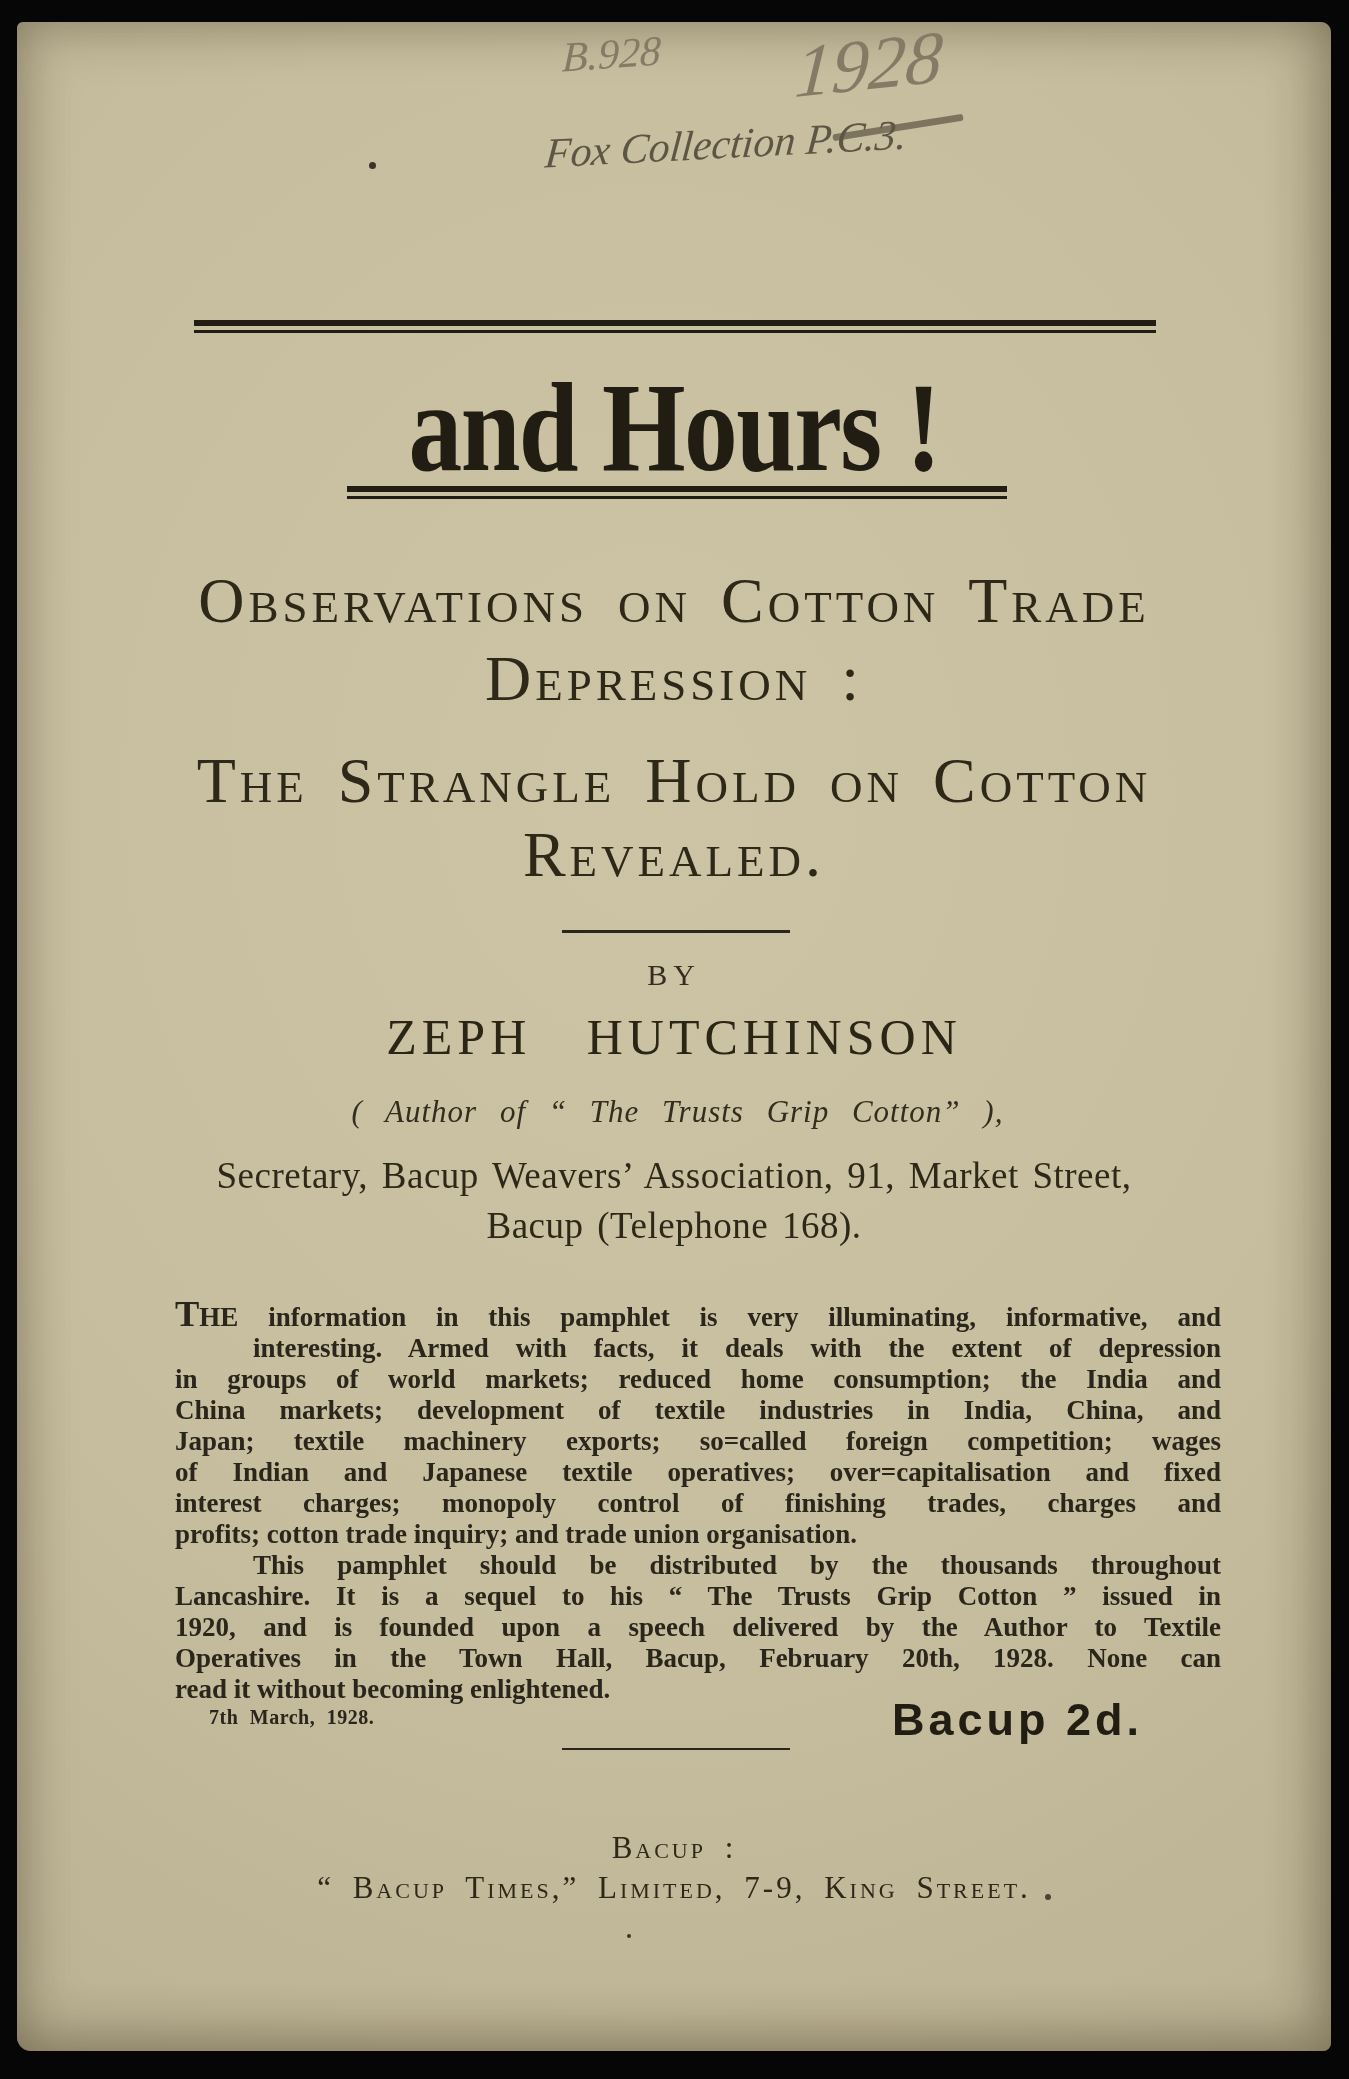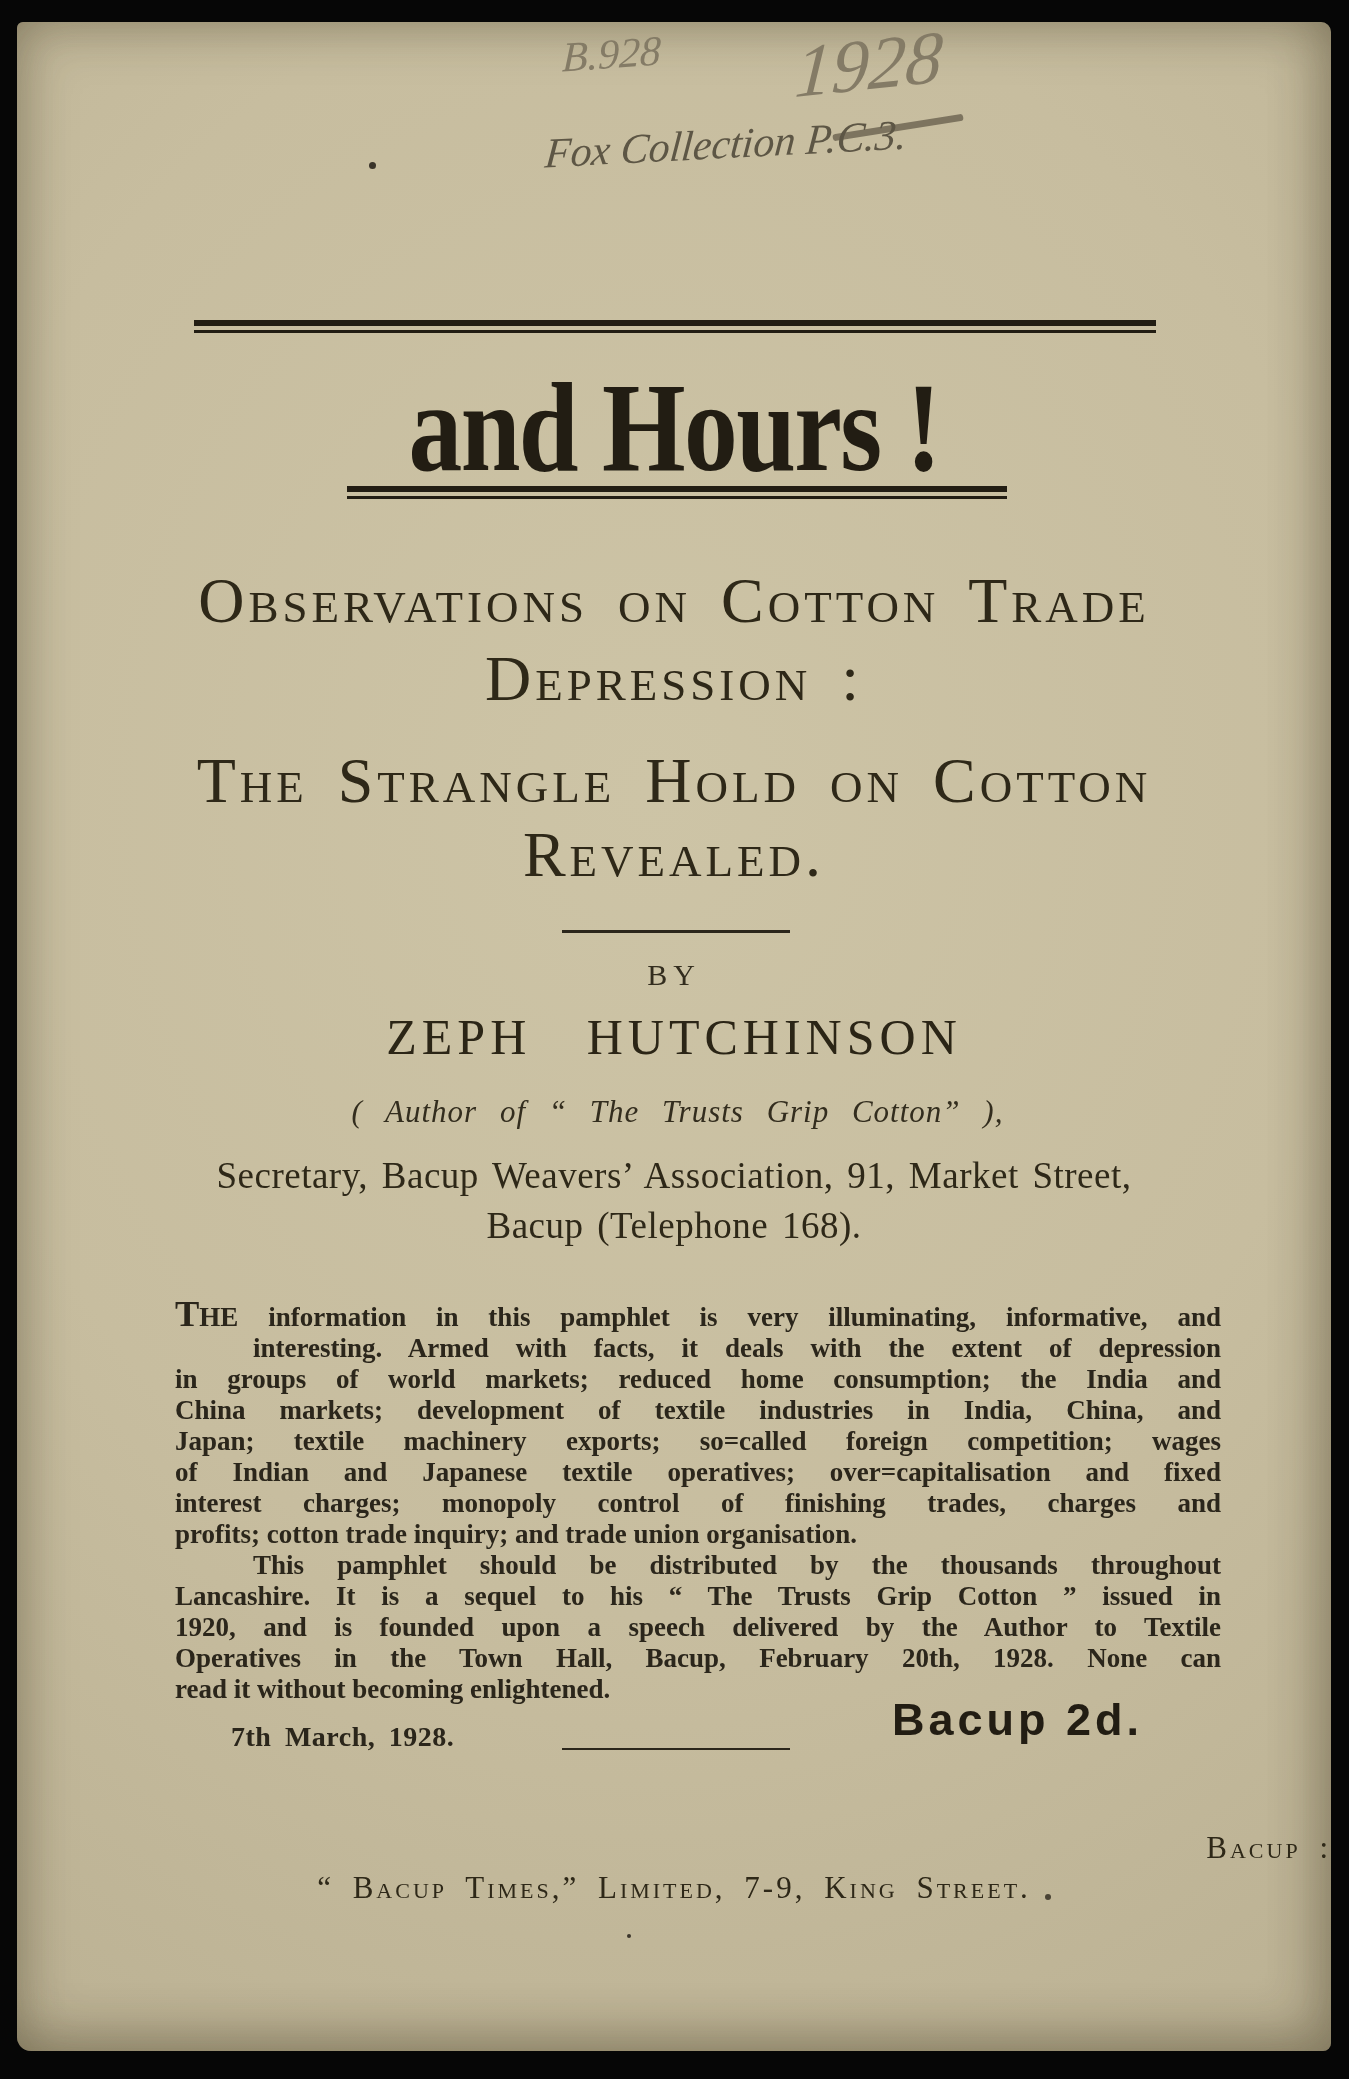--- a/index.html
+++ b/index.html
@@ -124,42 +124,41 @@
     text-align: justify;
     text-align-last: justify;
     white-space: normal;
   }
   .blurb .line.last { text-align-last: left; }
   .blurb .line.indent { padding-left: 78px; }
   .blurb .line.lead::first-letter { font-size: 135%; line-height: 0; }
 
   
   .date-line {
-    position: absolute; top: 1684px; left: 214px;
-    font-weight: bold; font-size: 28px; letter-spacing: 0.5px; word-spacing: 6px;
+    position: absolute; top: 1684px; left: 192px;
+    font-weight: bold; font-size: 20px; letter-spacing: 0.5px; word-spacing: 6px;
     color: #2b261b;
-    margin-top: 15px;
   }
   .price {
     position: absolute; top: 1672px; right: 188px;
     font-family: "Liberation Sans", sans-serif;
     font-weight: bold; font-size: 45px; letter-spacing: 4px;
     color: #221d13;
   }
   .rule-imprint { top: 1726px; border-top-width: 2px; }
 
   
   .imprint-1, .imprint-2 {
     position: absolute; left: 0; width: 100%;
     text-align: center;
     font-variant: small-caps;
     letter-spacing: 3px; word-spacing: 8px;
     color: #2e2818; white-space: nowrap;
   }
-  .imprint-1 { top: 1808px; font-size: 31px; text-align: right; }
+  .imprint-1 { top: 1808px; font-size: 31px; }
   .imprint-2 { top: 1848px; font-size: 31px; }
   .imprint-dot { position: absolute; top: 1872px; left: 1028px; width: 6px; height: 6px;
     background: #4a4436; border-radius: 50%; }
 </style>
 </head>
 <body>
 
 <div class="paper">
 
   <div class="speck" style="top:140px; left:352px; width:7px; height:7px;"></div>

